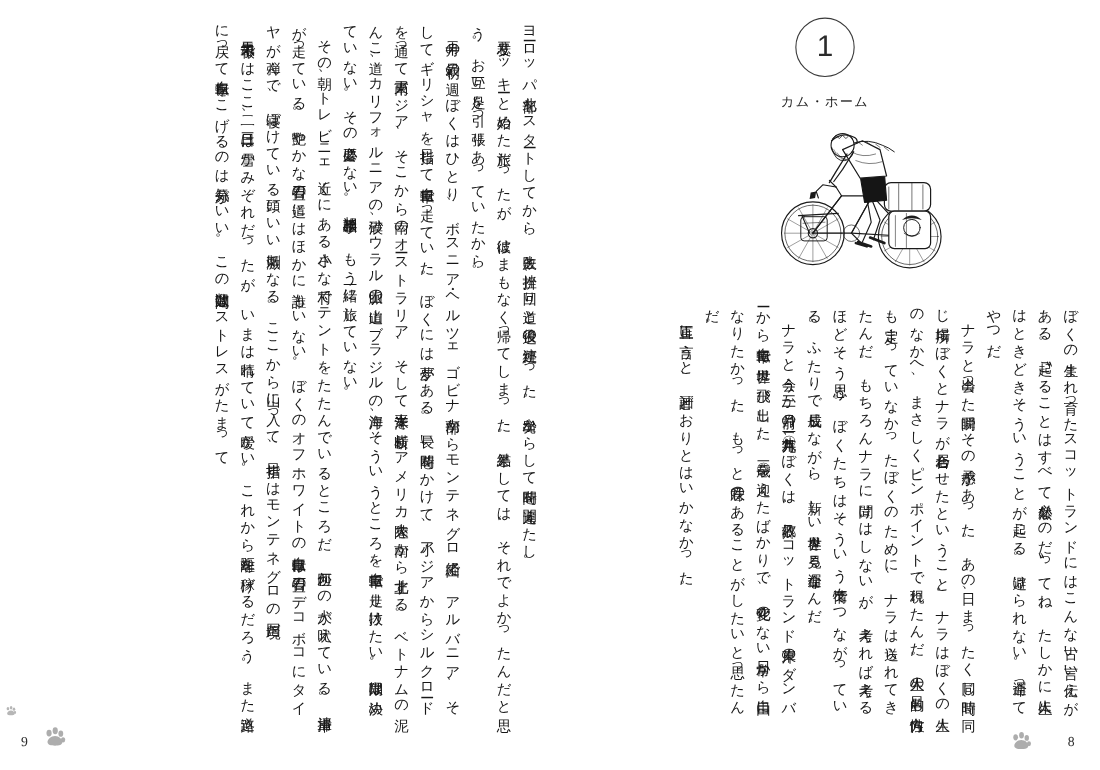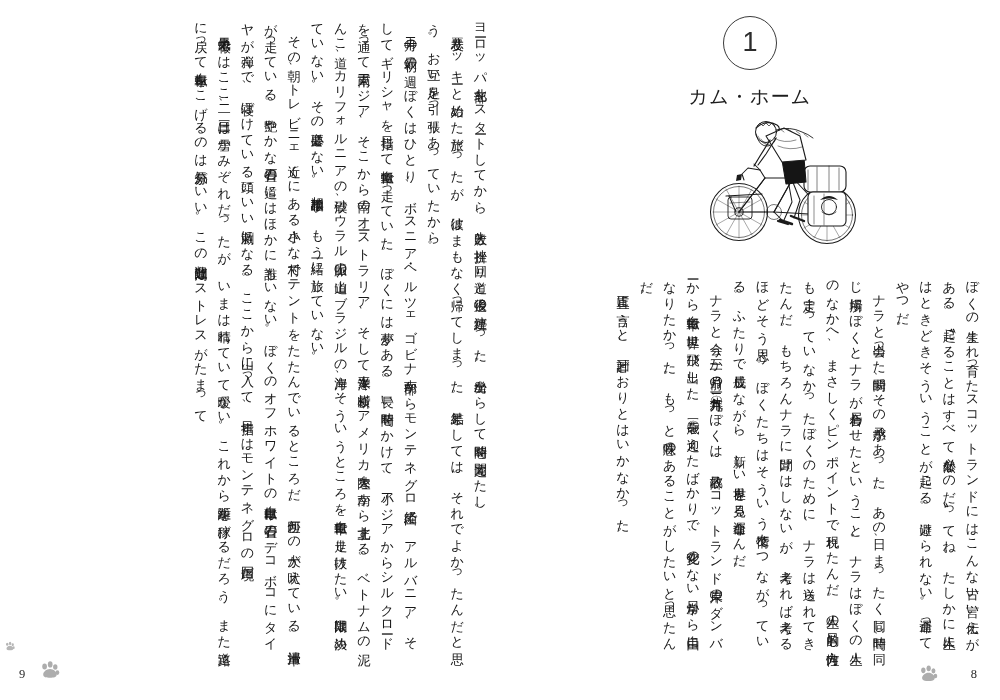--- a/index.html
+++ b/index.html
@@ -50,21 +50,21 @@
     font-size: 27px;
     font-weight: 300;
     line-height: 1;
     color: #2b2b2b;
     position: relative;
     top: -1px;
   }
   #chapter-title {
     margin-top: 14px;
     font-family: Liberation Serif, serif;
-    font-size: 19px;
+    font-size: 12px;
     letter-spacing: 1.2px;
     color: #1c1c1c;
     white-space: nowrap;
   }
 
   
   #bike-illustration {
     position: absolute;
     top: 108px;
     left: 196px;

